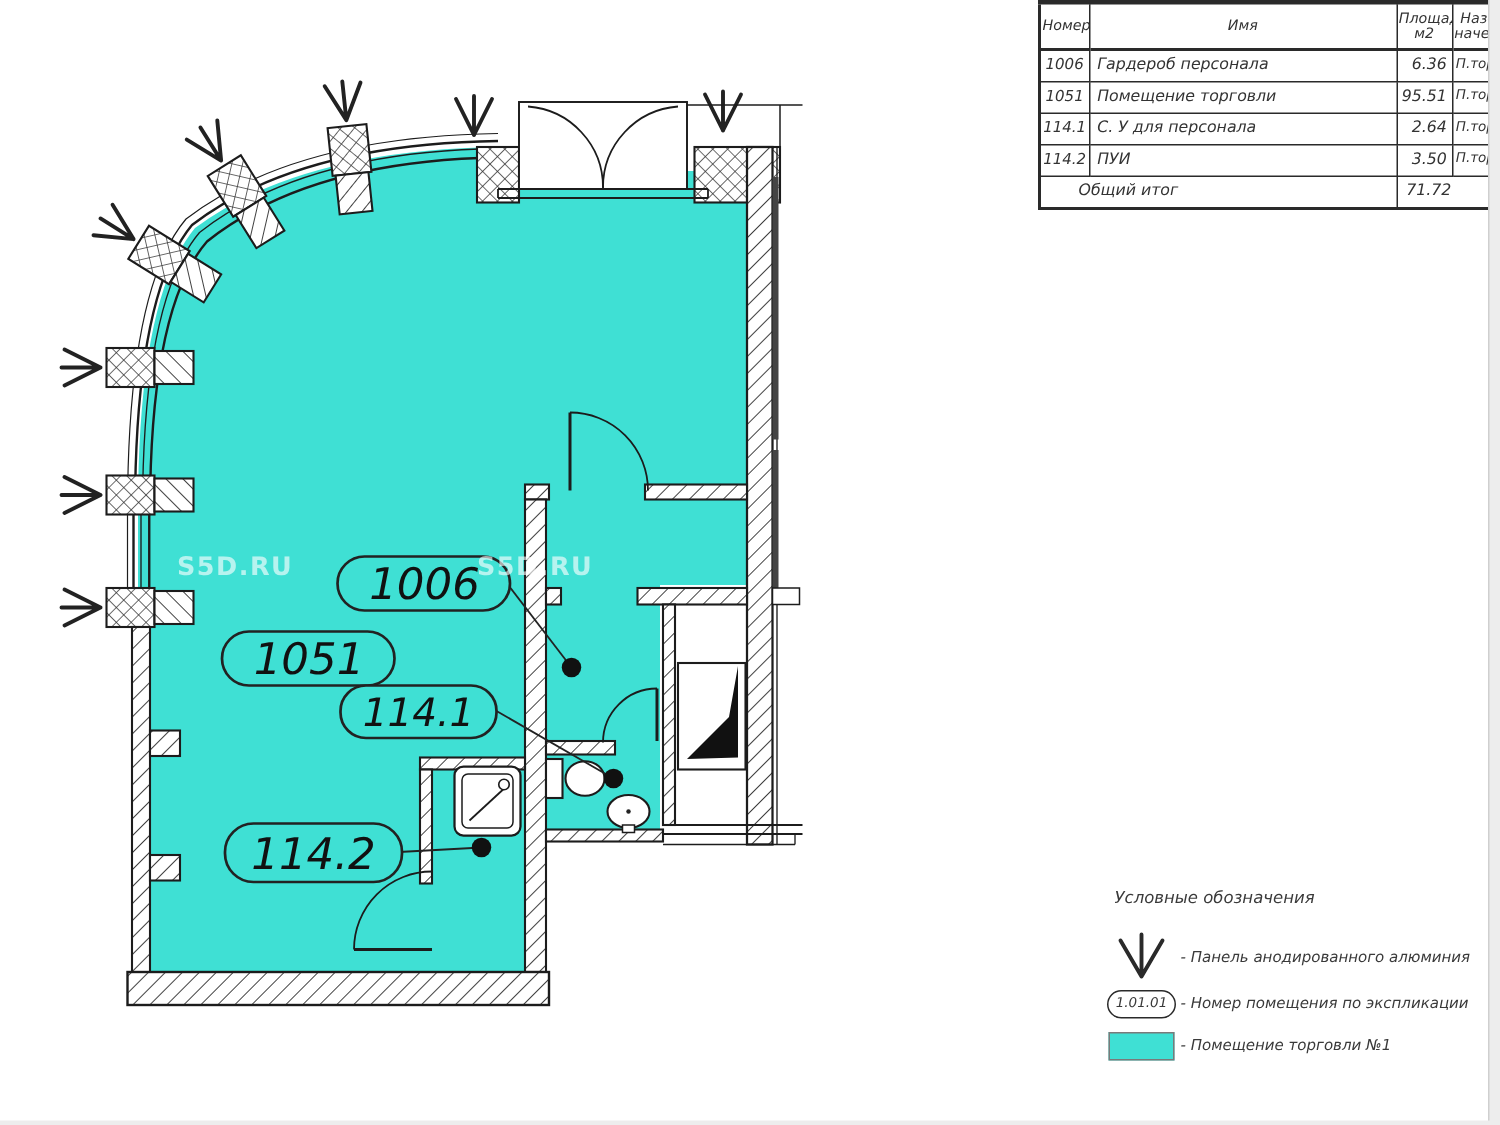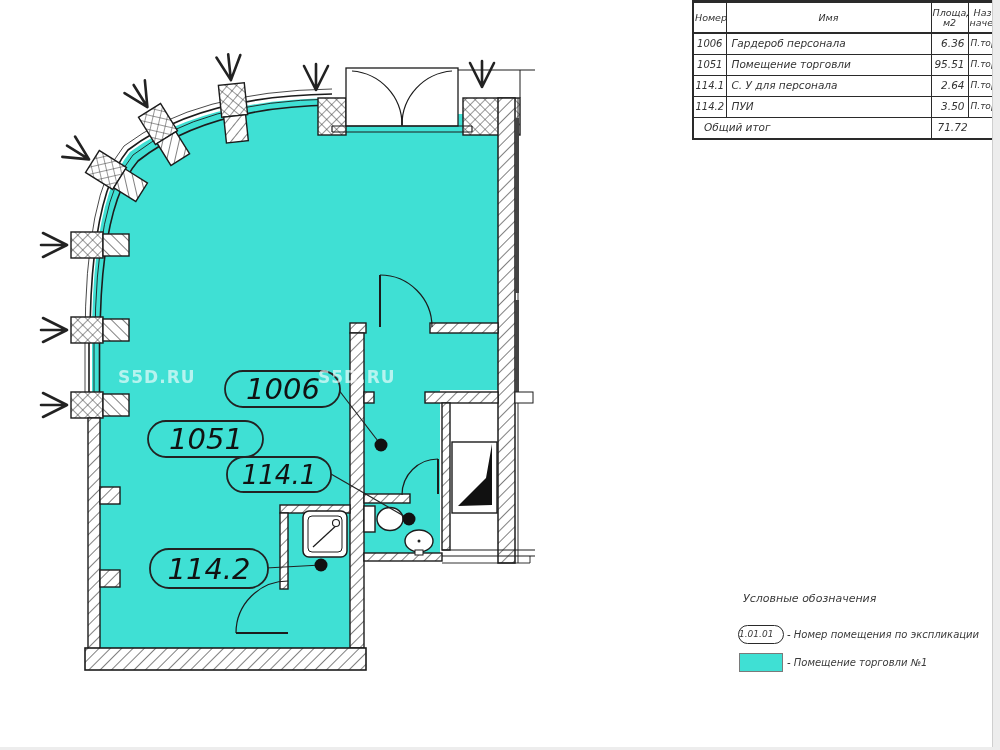--- a/index.html
+++ b/index.html
@@ -24,33 +24,33 @@
   .exp-table th{height:27px;font-size:9.5px;text-align:center;border-bottom-width:2px;}
   .exp-table td{height:18px;font-size:10.5px;}
   .col-number{width:33px;}
   .col-name{width:205px;}
   .col-area{width:37px;}
   .col-purpose{width:33px;}
   td.cell-number{text-align:center;font-size:10px;}
   td.cell-name{text-align:left;padding-left:5px;}
   td.cell-area{text-align:right;padding-right:3px;}
   td.cell-purpose{text-align:left;padding-left:2px;font-size:9px;}
-  td.cell-total-label{text-align:left;padding-left:10px;font-size:10.5px;}
+  td.cell-total-label{text-align:left;padding-left:25px;font-size:10.5px;}
   td.cell-total-area{text-align:left;padding-left:6px;}
 
   
   .legend{position:absolute;left:735px;top:592px;width:265px;color:#3a3a3a;font-style:italic;}
   .legend-title{font-size:11px;padding-left:8px;margin-bottom:16px;}
   .legend-row{display:flex;align-items:center;height:27px;margin-bottom:1px;}
   .legend-row.first{height:34px;}
   .legend-sym{width:52px;display:flex;justify-content:center;align-items:center;flex:0 0 52px;}
   .legend-label{font-size:10px;white-space:nowrap;}
   .oval{
     display:inline-block;width:44px;height:17px;border:1.8px solid #2a2a2a;border-radius:10px;
-    font-size:9px;line-height:17px;font-style:italic;
+    font-size:9px;text-align:center;line-height:17px;font-style:italic;
   }
   .levelbox{
     display:inline-block;width:36px;height:16px;border:1.8px solid #2a2a2a;
     font-size:9.5px;text-align:center;line-height:16px;font-style:italic;
   }
   .swatch{display:inline-block;width:42px;height:17px;background:var(--room-fill);border:1px solid #7a7a7a;}
 
   .right-strip{position:absolute;right:0;top:0;width:7px;height:750px;background:#ededed;border-left:1px solid #cfcfcf;}
   .bottom-strip{position:absolute;left:0;bottom:0;width:1000px;height:3px;background:#ededed;}
 </style>
@@ -290,20 +290,28 @@
   <tr>
     <td class="cell-total-label" colspan="2">Общий итог</td>
     <td class="cell-total-area" colspan="2">71.72</td>
   </tr>
 </tbody>
   </table>
 
 <div class="legend">
   <div class="legend-title">Условные обозначения</div>
 
+  <div class="legend-row first">
+    <span class="legend-sym">
+      <svg width="36" height="34" viewBox="0 0 36 34">
+        <path d="M18,30 L4,6 M18,30 L18,2 M18,30 L32,6" stroke="#2a2a2a" stroke-width="2.6" fill="none" stroke-linecap="round"></path>
+      </svg>
+    </span>
+    <span class="legend-label">- Панель анодированного алюминия</span>
+  </div>
 
   <div class="legend-row">
     <span class="legend-sym">
       <span class="oval">1.01.01</span>
     </span>
     <span class="legend-label">- Номер помещения по экспликации</span>
   </div>
 
 
   <div class="legend-row">

